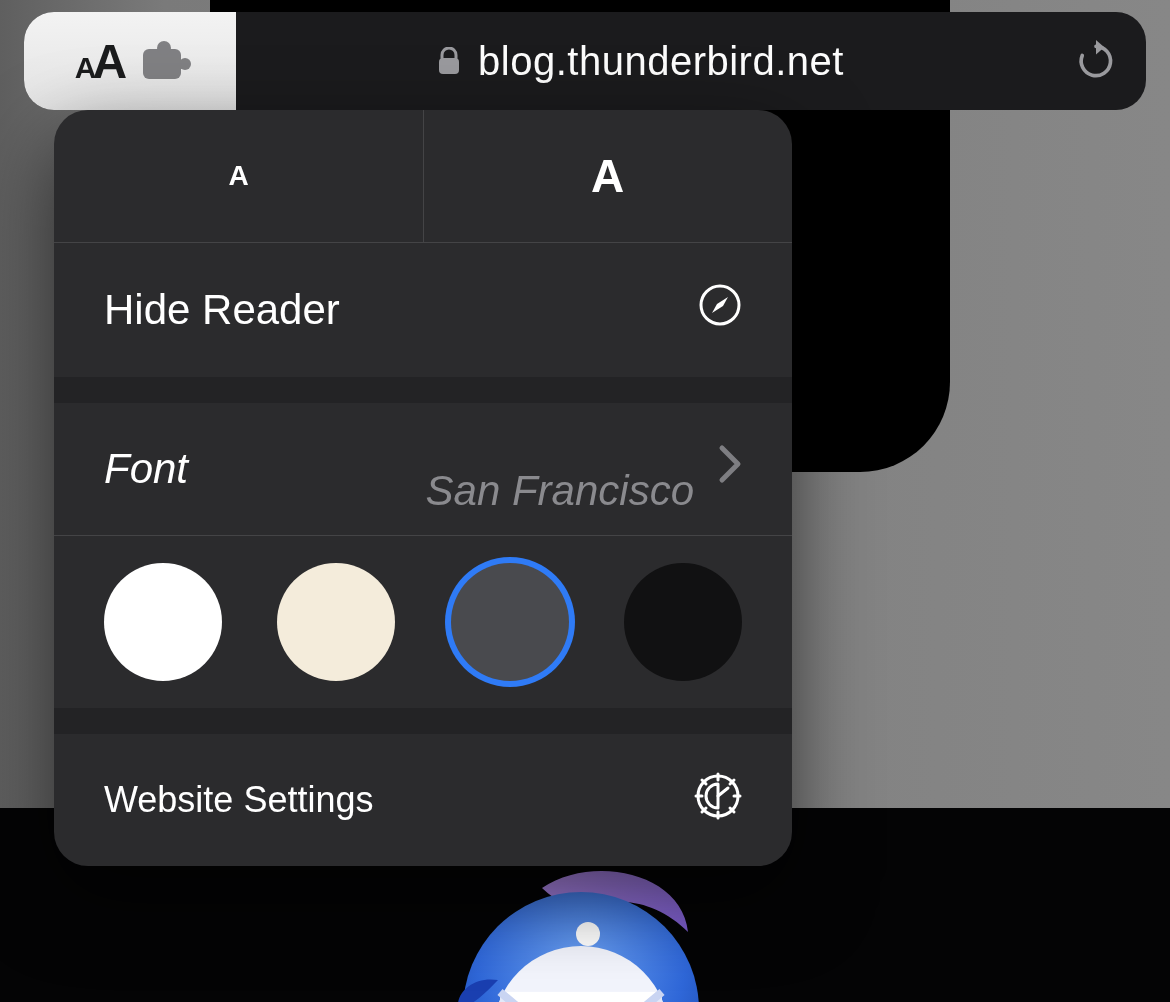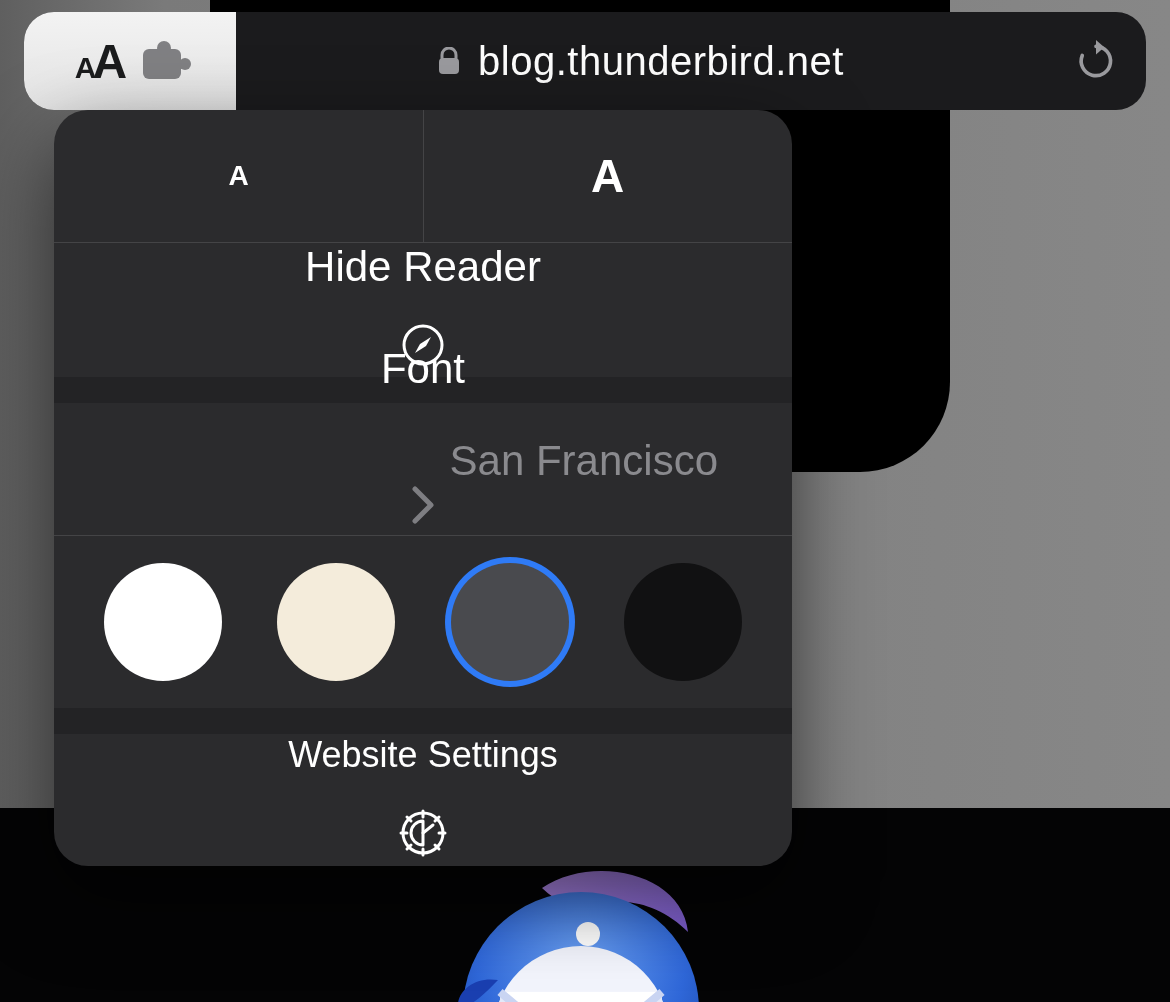--- a/index.html
+++ b/index.html
@@ -172,40 +172,40 @@
     }
     .size-small { font-size: 28px; }
     .size-large { font-size: 46px; }
     .hr { height: 1px; background: rgba(255,255,255,0.12); }
 
     .row {
       display: flex;
       align-items: center;
       padding: 0 50px;
       color: #fff;
-      flex-direction: column;
     }
     .row-reader {
       height: 134px;
       font-size: 42px;
       font-weight: 400;
       justify-content: space-between;
     }
     .row-reader .icon,
     .row-settings .icon {
       color: #fff;
     }
     .gap {
       height: 26px;
       background: #232325;
     }
     .row-font {
       height: 132px;
       font-size: 42px;
       justify-content: flex-end;
+      font-style: italic;
     }
     .row-font .font-value {
       color: #8a8a8e;
       font-size: 42px;
       margin-left: auto;
       margin-right: 24px;
       margin-top: 44px;
     }
     .chevron {
       color: #7e7e82;

